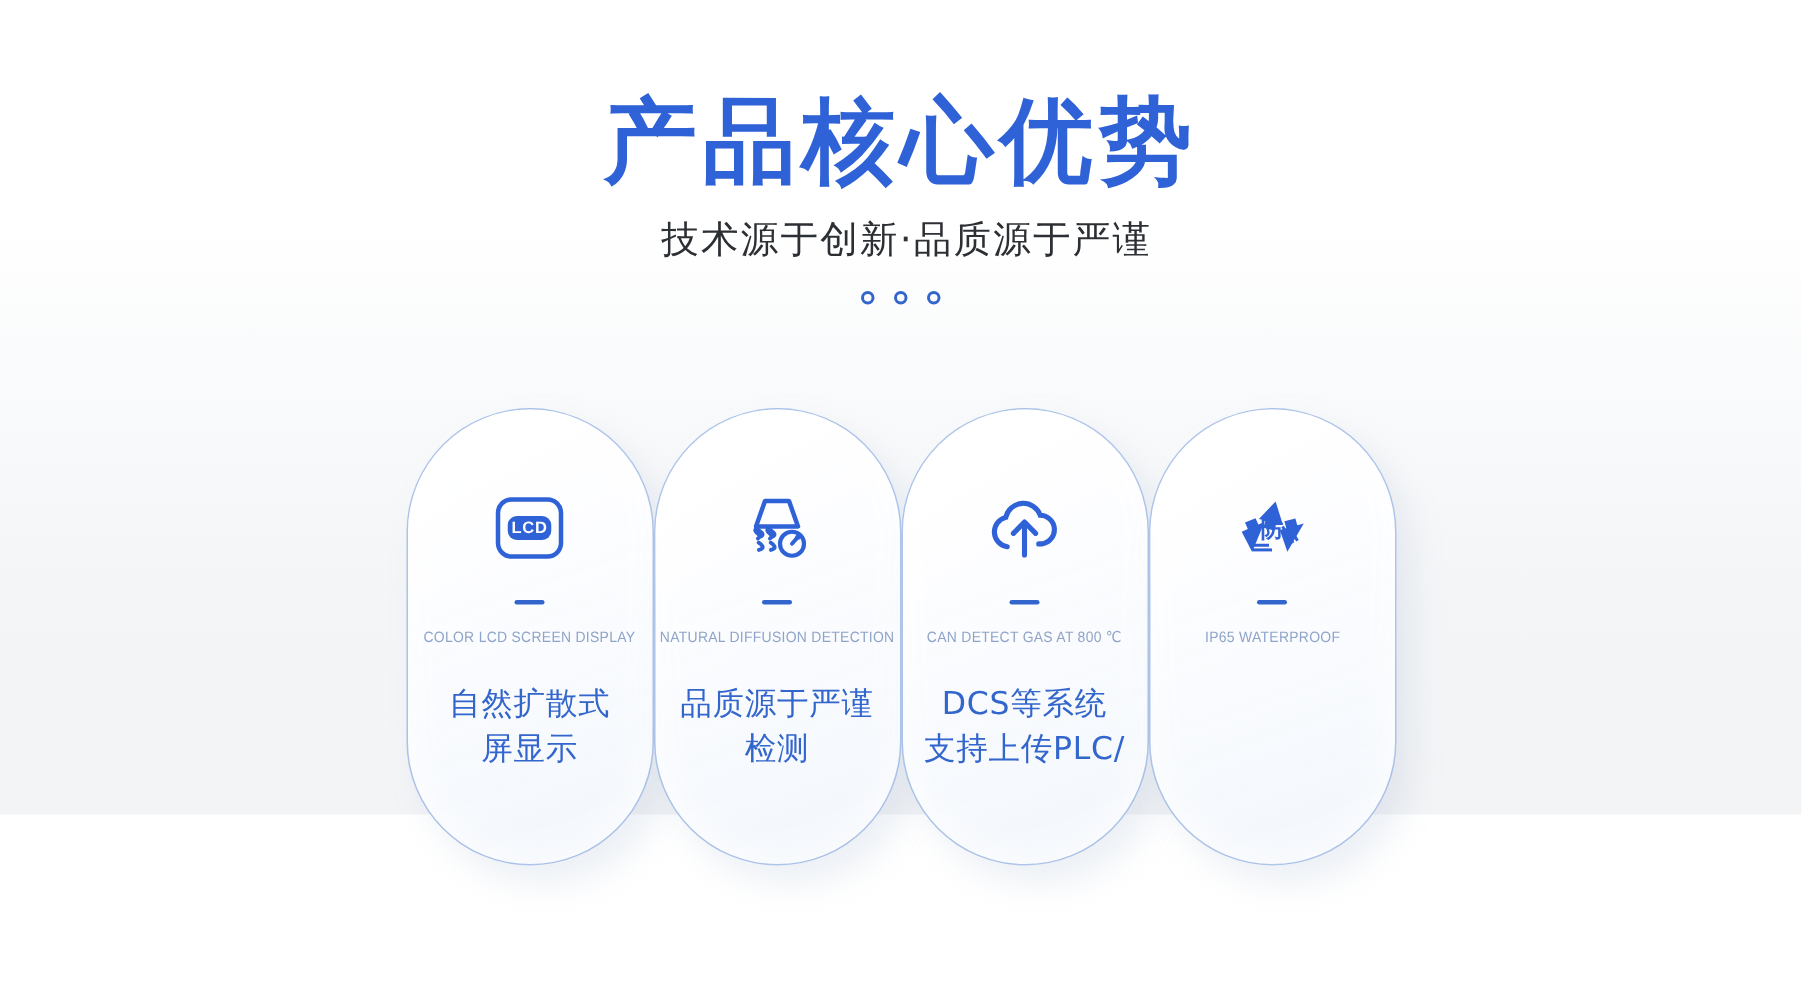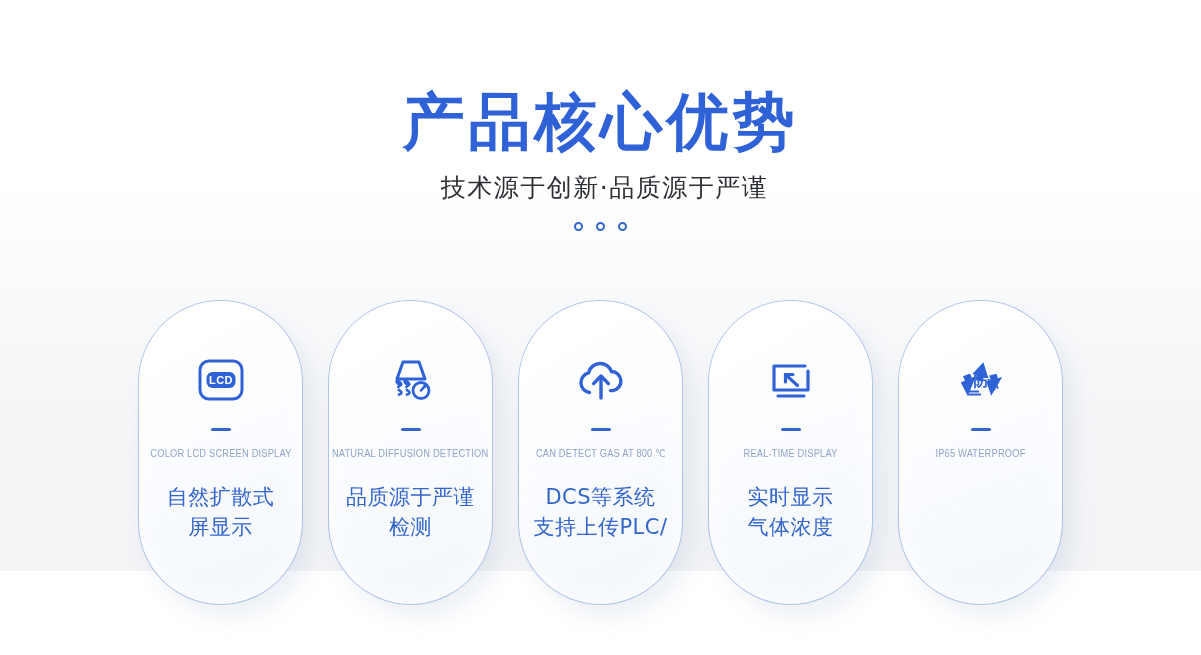--- a/index.html
+++ b/index.html
@@ -21,21 +21,20 @@
     inset: 0;
     width: 1201px;
     height: 543px;
     background:
       linear-gradient(180deg,
         #ffffff 0px,
         #ffffff 150px,
         #fafbfc 240px,
         #f4f5f7 400px,
         #f2f3f5 655px);
-    margin-top: 28px;
   }
 
   
   .header {
     position: absolute;
     top: 0;
     left: 0;
     width: 1201px;
     text-align: center;
   }
@@ -77,21 +76,20 @@
   }
 
   
   .cards {
     position: absolute;
     top: 272px;
     left: 0;
     width: 1201px;
     display: flex;
     justify-content: center;
-    gap: 25px;
   }
 
   .card {
     position: relative;
     width: 165px;
     height: 305px;
     border-radius: 83px;
     border: 1px solid rgba(110,150,215,0.55);
     background:
       linear-gradient(160deg,
@@ -245,36 +243,20 @@
         </svg>
       </div>
       <div class="divider"></div>
       <div class="eng">CAN DETECT GAS AT 800 ℃</div>
       <div class="cn">
         <span class="ln">DCS等系统</span>
         <span class="ln">支持上传PLC/</span>
       </div>
     </div>
 
-    <div class="card">
-      <div class="icon-wrap">
-        <svg width="52" height="46" viewBox="0 0 52 46">
-          <path d="M40 9 L9 9 L9 33 L43 33 L43 14" fill="none" stroke="#2f62d6" stroke-width="3.2" stroke-linecap="round" stroke-linejoin="round"></path>
-          <path d="M20.5 17.5 L32.5 28.5" fill="none" stroke="#2f62d6" stroke-width="3.2" stroke-linecap="round"></path>
-          <path d="M20.5 25 L20.5 17.5 L28 17.5" fill="none" stroke="#2f62d6" stroke-width="3.2" stroke-linecap="round" stroke-linejoin="round"></path>
-          <path d="M13 39 L39 39" fill="none" stroke="#2f62d6" stroke-width="3.2" stroke-linecap="round"></path>
-        </svg>
-      </div>
-      <div class="divider"></div>
-      <div class="eng">REAL-TIME DISPLAY</div>
-      <div class="cn">
-        <span class="ln">实时显示</span>
-        <span class="ln">气体浓度</span>
-      </div>
-    </div>
 
 
     <div class="card">
       <div class="icon-wrap">
         <svg width="52" height="48" viewBox="0 0 52 48">
 
           <path d="M26 6 L34.5 20 L30 20 L30 25 L22.5 25 L22.5 20 L18 20 Z" fill="#2f62d6" transform="rotate(14 26 16)"></path>
 
           <path d="M12 40 L6 26 L10.2 24.5 L8.6 20 L15.8 17.6 L17.4 22 L21.6 20.5 Z" fill="#2f62d6" transform="rotate(-4 13 29)"></path>
           <path d="M11 35.5 L24 35.5" stroke="#2f62d6" stroke-width="2" fill="none"></path>

